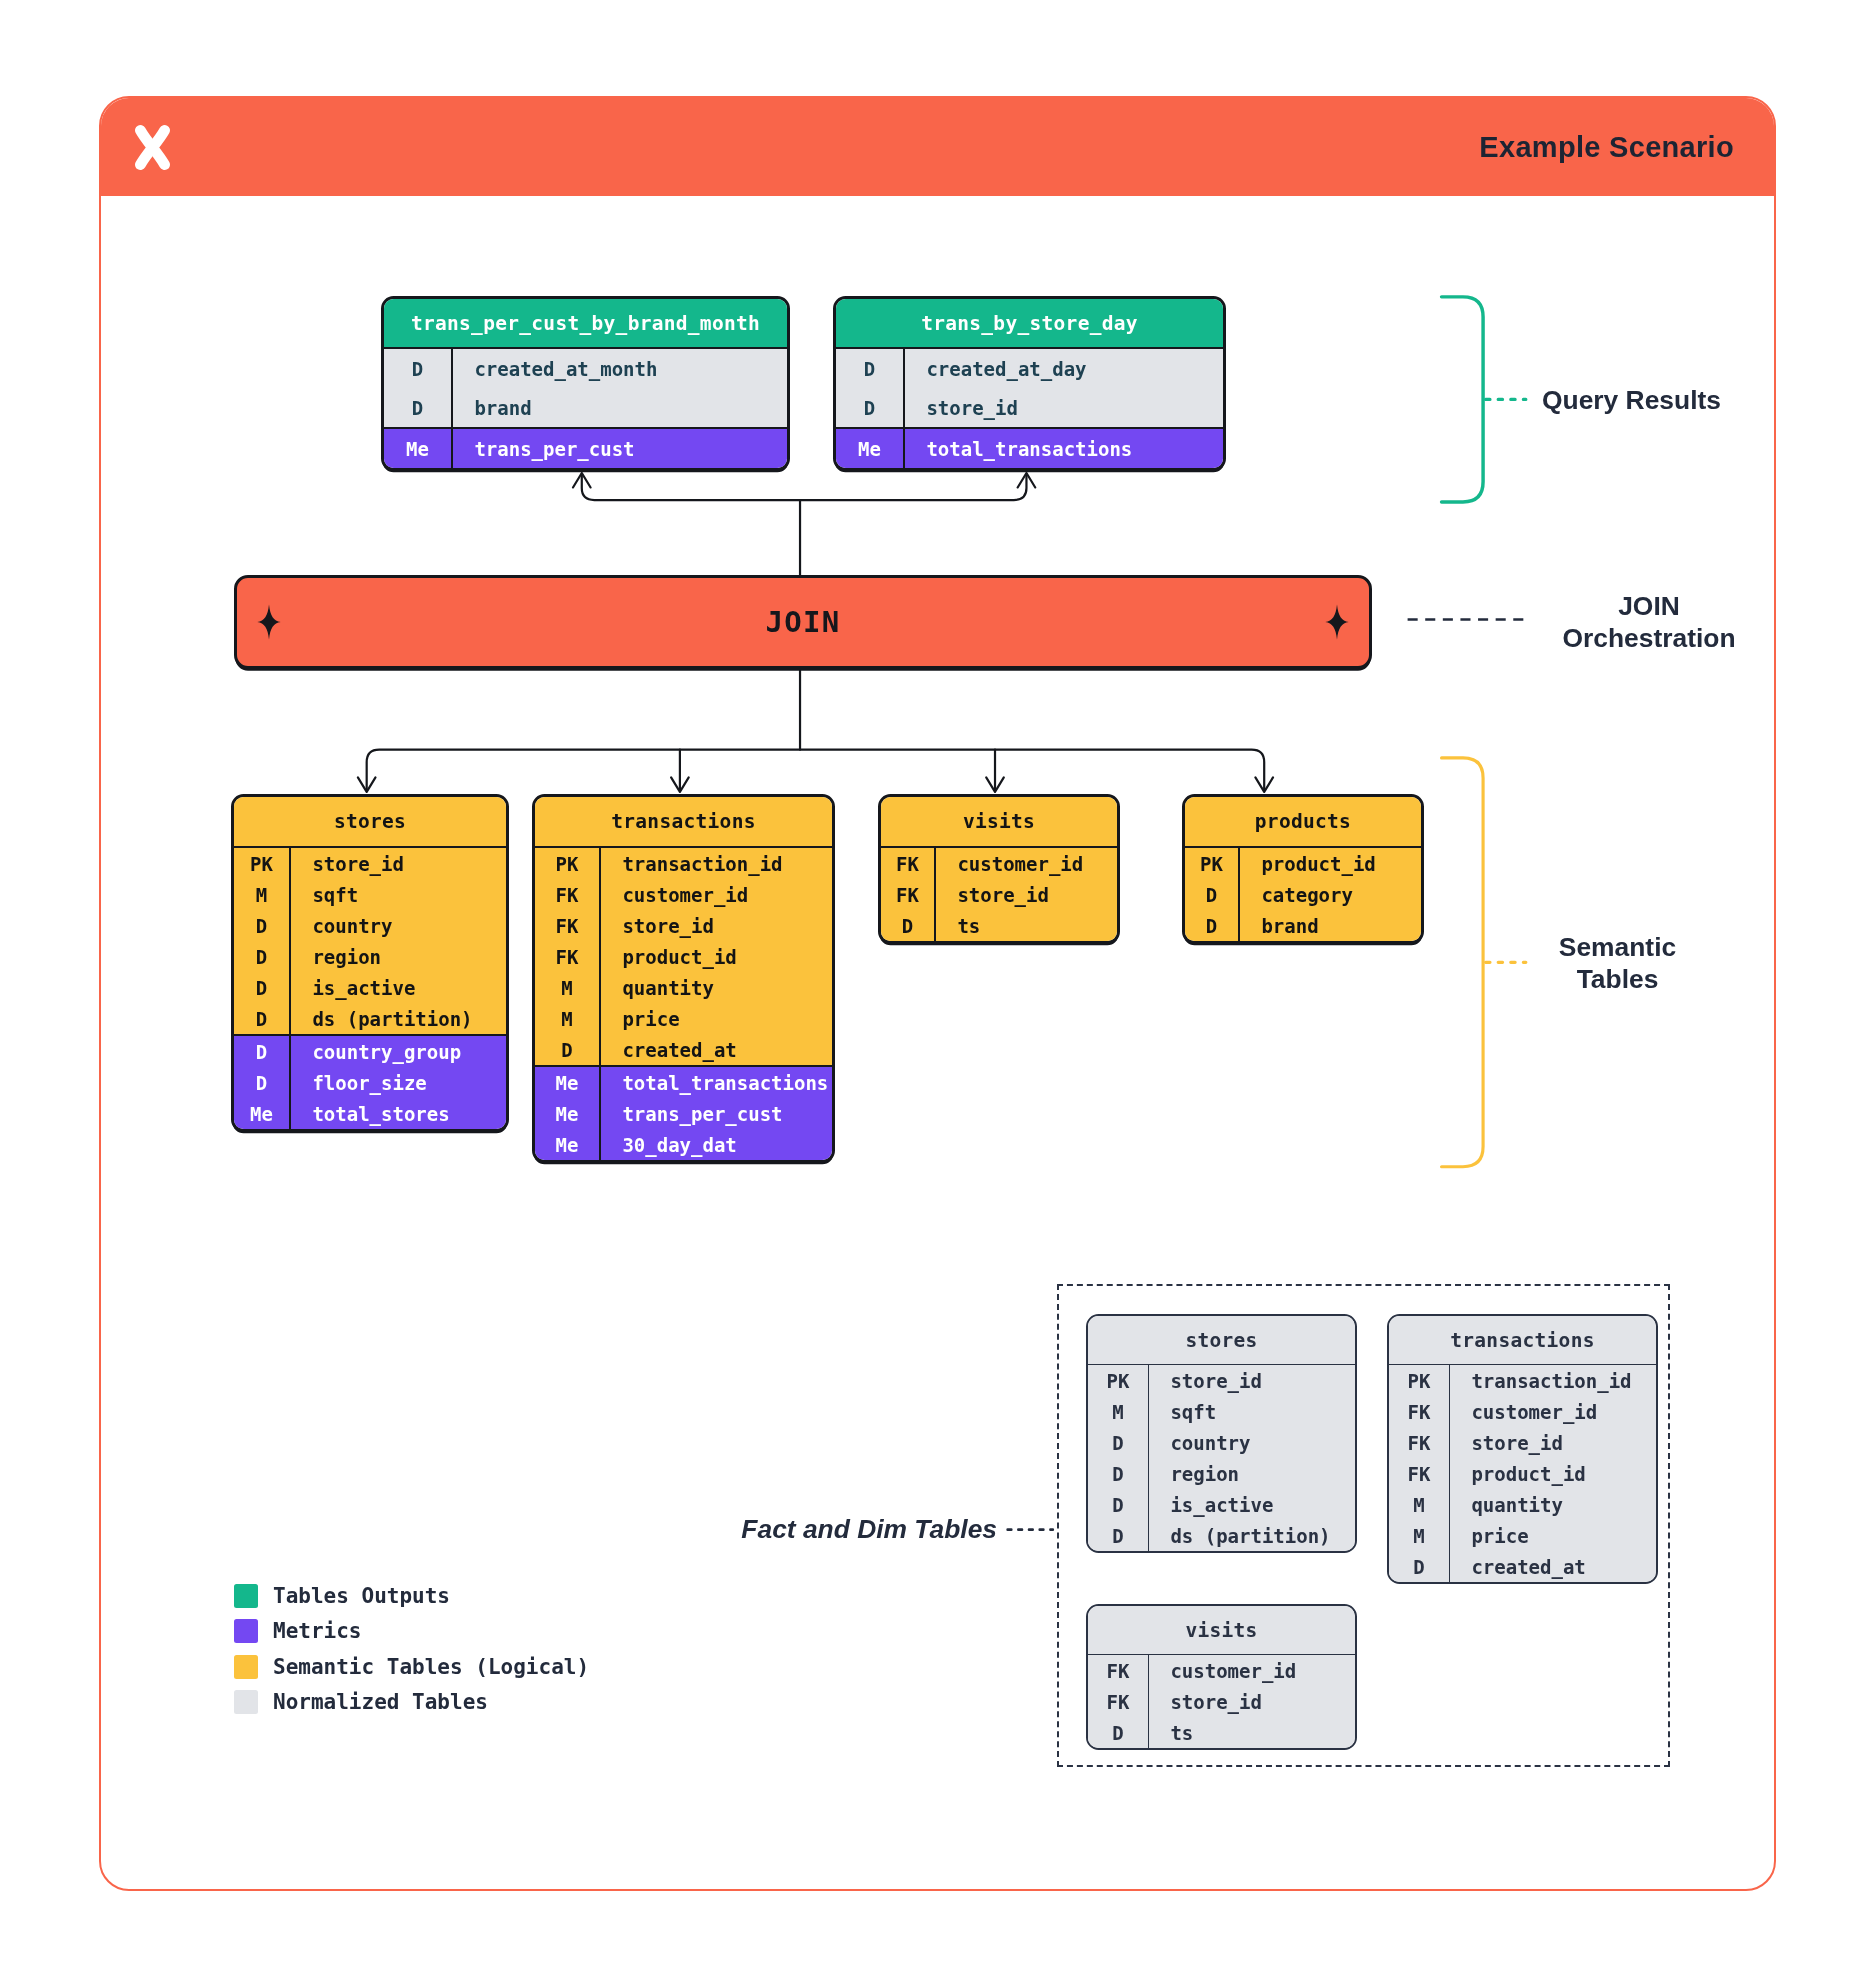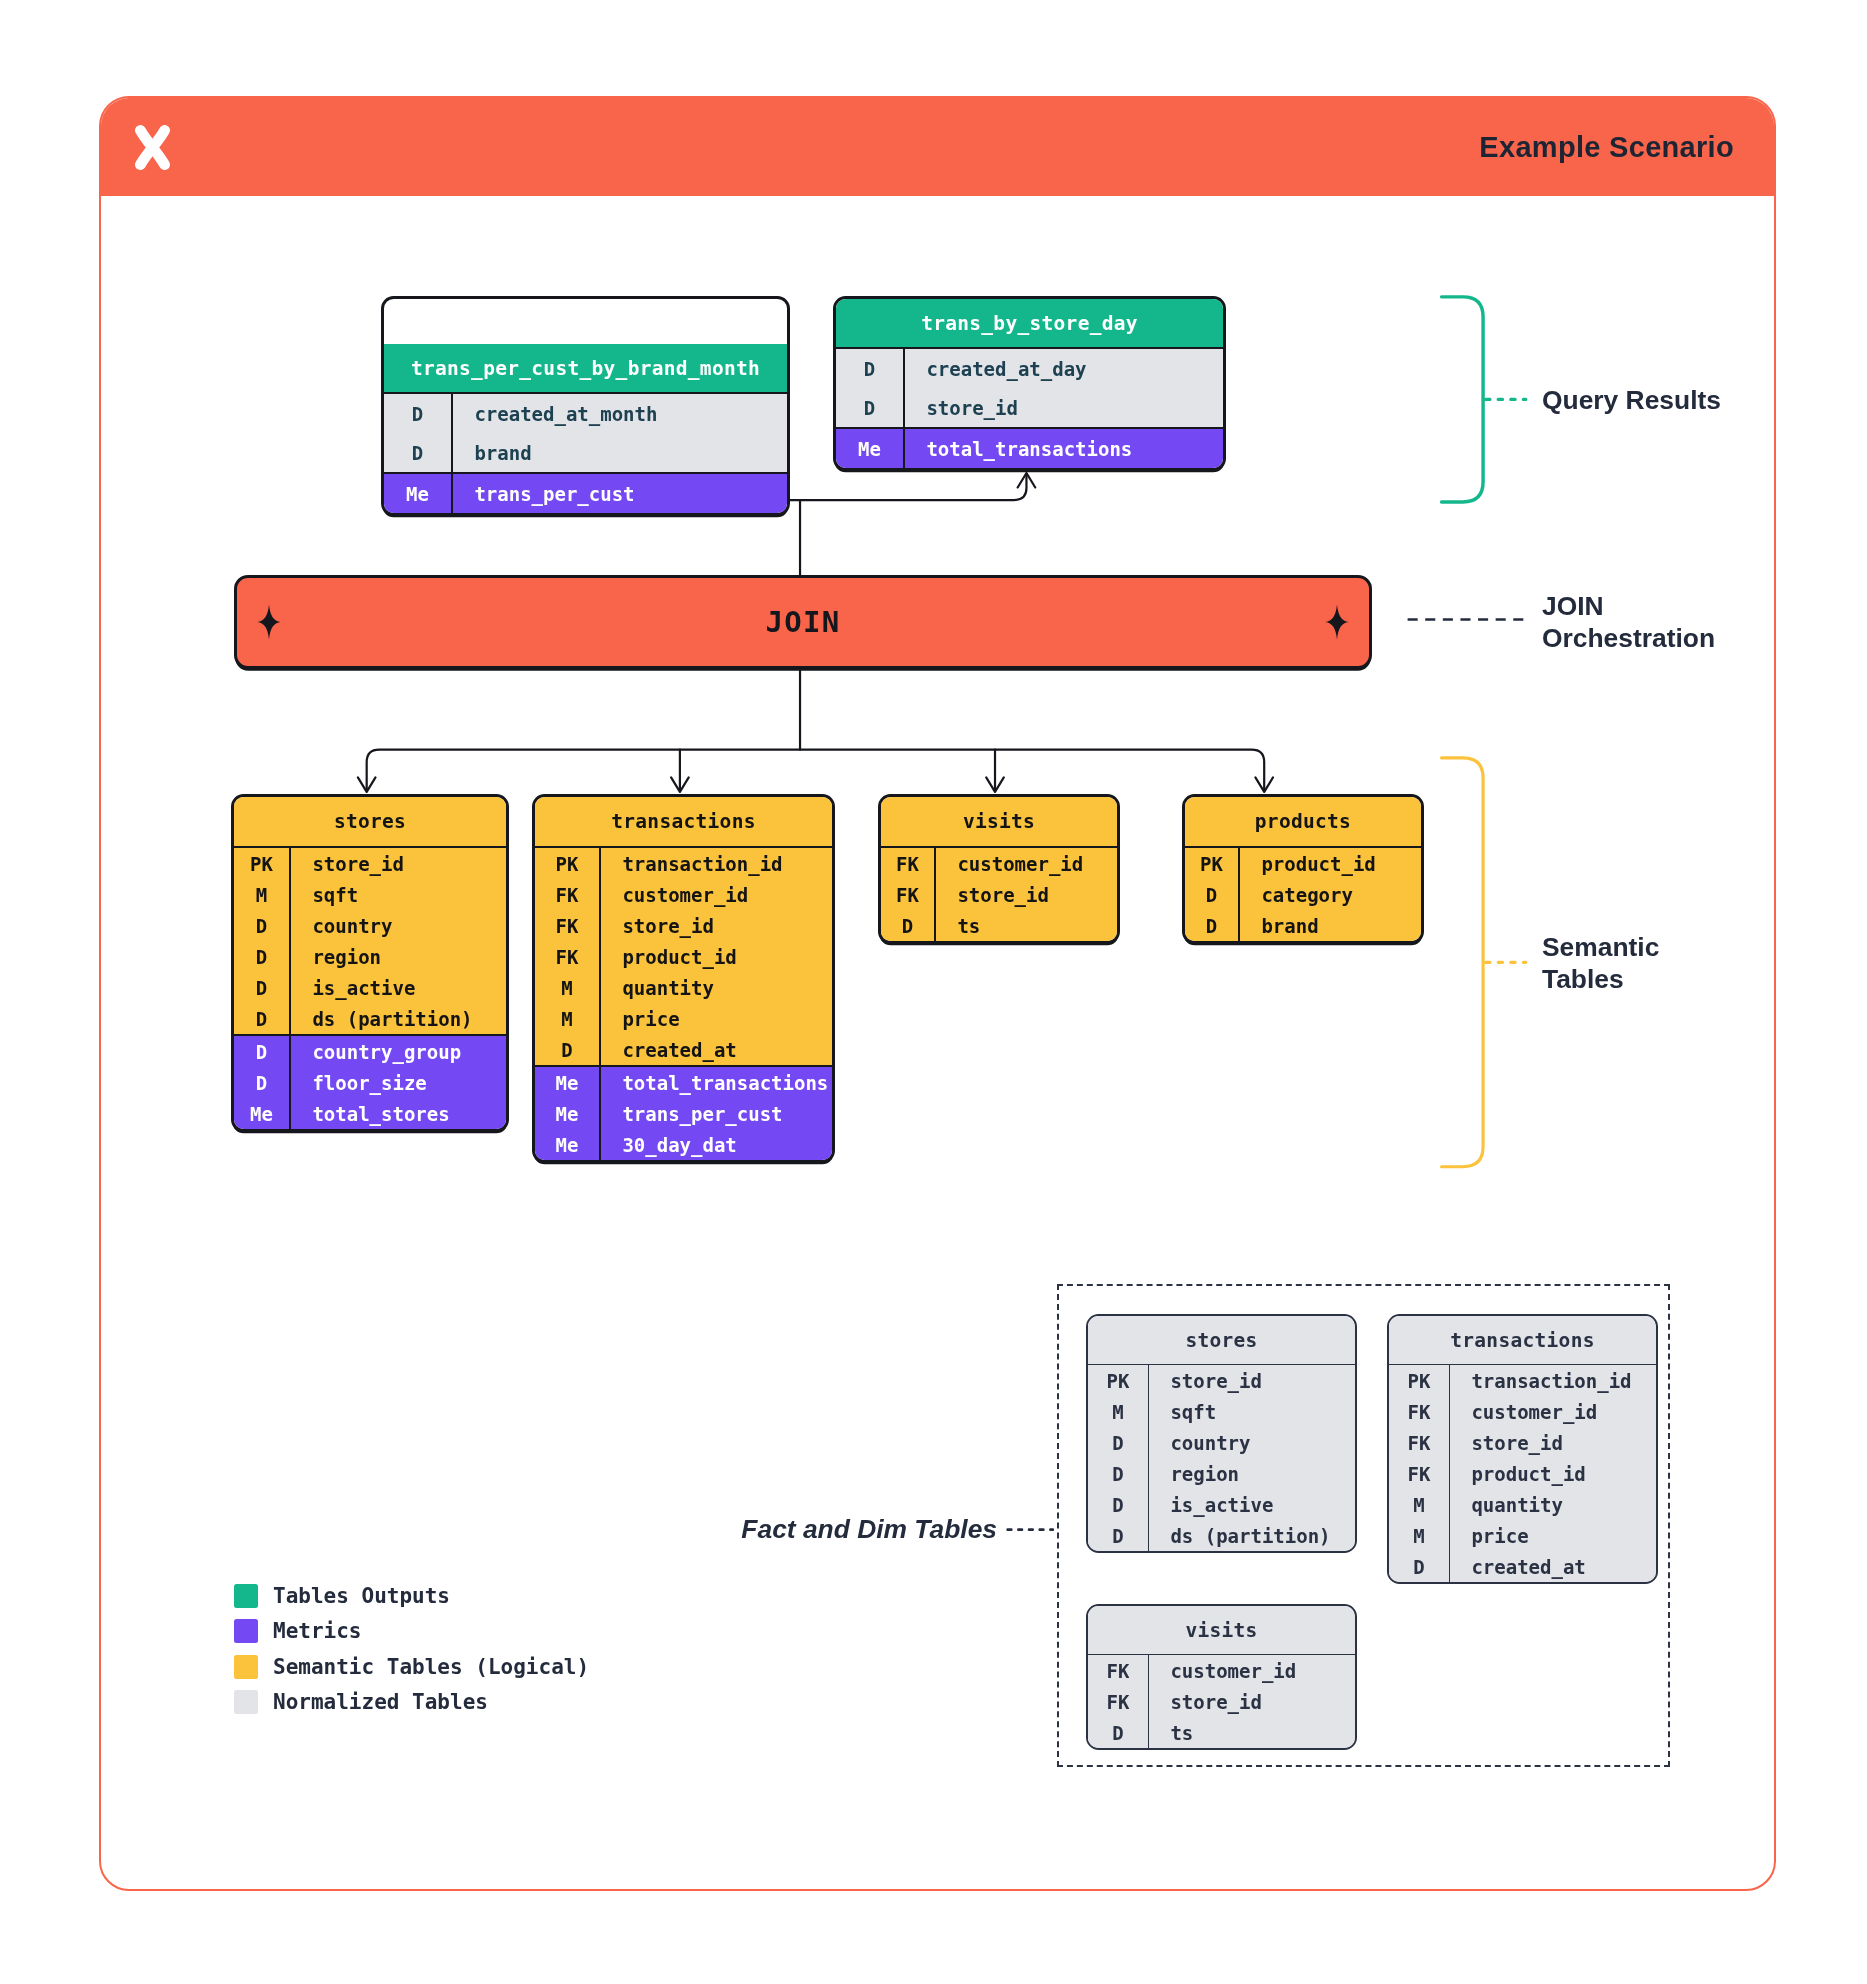--- a/index.html
+++ b/index.html
@@ -52,21 +52,21 @@
   .overlay{position:absolute;left:0;top:0;pointer-events:none;}
   .ln{stroke:var(--c-ink);stroke-width:3.5;fill:none;stroke-linecap:round;stroke-linejoin:round;}
   .br-green{stroke:var(--c-green);stroke-width:5.5;fill:none;stroke-linecap:round;}
   .dot-green{stroke:var(--c-green);stroke-width:5;fill:none;stroke-linecap:round;stroke-dasharray:7 13;}
   .br-yellow{stroke:var(--c-yellow);stroke-width:5;fill:none;stroke-linecap:round;}
   .dot-yellow{stroke:var(--c-yellow);stroke-width:5;fill:none;stroke-linecap:round;stroke-dasharray:7 13;}
   .dash-ink{stroke:var(--c-label_ink);stroke-width:4;fill:none;stroke-dasharray:16 12;}
   .dot-ink{stroke:var(--c-label_ink);stroke-width:4;fill:none;stroke-linecap:round;stroke-dasharray:6 11;}
 
   
-  .ann{position:absolute;font-size:26.4px;font-weight:700;color:var(--c-label_ink);line-height:1.22;}
+  .ann{position:absolute;font-size:26.4px;font-weight:700;color:var(--c-label_ink);line-height:1.22;text-align:center;}
   .ann-query{left:1542px;top:384px;}
   .ann-join{left:1542px;top:590px;width:214px;}
   .ann-sem{left:1542px;top:931px;width:151px;}
   .ann-fact{left:620px;top:1513px;width:377px;text-align:right;font-style:italic;}
 
   .dotted-box{position:absolute;left:1057px;top:1284px;width:609px;height:479px;
       border:2.5px dashed var(--c-navy);}
 
   
   .legend{position:absolute;left:234px;top:1584px;}
@@ -124,21 +124,21 @@
       <svg class="sparkle left" viewBox="-24 -32 48 64">
         <path fill="#15171C" d="M0 -30 C2 -10 8 -2 20 0 C8 2 2 10 0 30 C-2 10 -8 2 -20 0 C-8 -2 -2 -10 0 -30 Z"></path>
       </svg>
       <span class="jlabel">JOIN</span>
       <svg class="sparkle right" viewBox="-24 -32 48 64">
         <path fill="#15171C" d="M0 -30 C2 -10 8 -2 20 0 C8 2 2 10 0 30 C-2 10 -8 2 -20 0 C-8 -2 -2 -10 0 -30 Z"></path>
       </svg>
     </div>
     <div class="dotted-box"></div>
   <div class="tbl ink" style="left: 381px; top: 296px; width: 403px; --keyw: 67px; --rowh: 39px;">
-        <div class="hdr hdr-green" style="height: 48px; margin-top: 45px;">trans_per_cust_by_brand_month</div>
+        <div class="hdr hdr-green" style="height: 48px;">trans_per_cust_by_brand_month</div>
         <div class="sec sec-gray">
           <div class="row">
             <div class="key">D</div>
             <div class="val">created_at_month</div>
           </div>
           <div class="row">
             <div class="key">D</div>
             <div class="val">brand</div>
           </div>
         </div>

